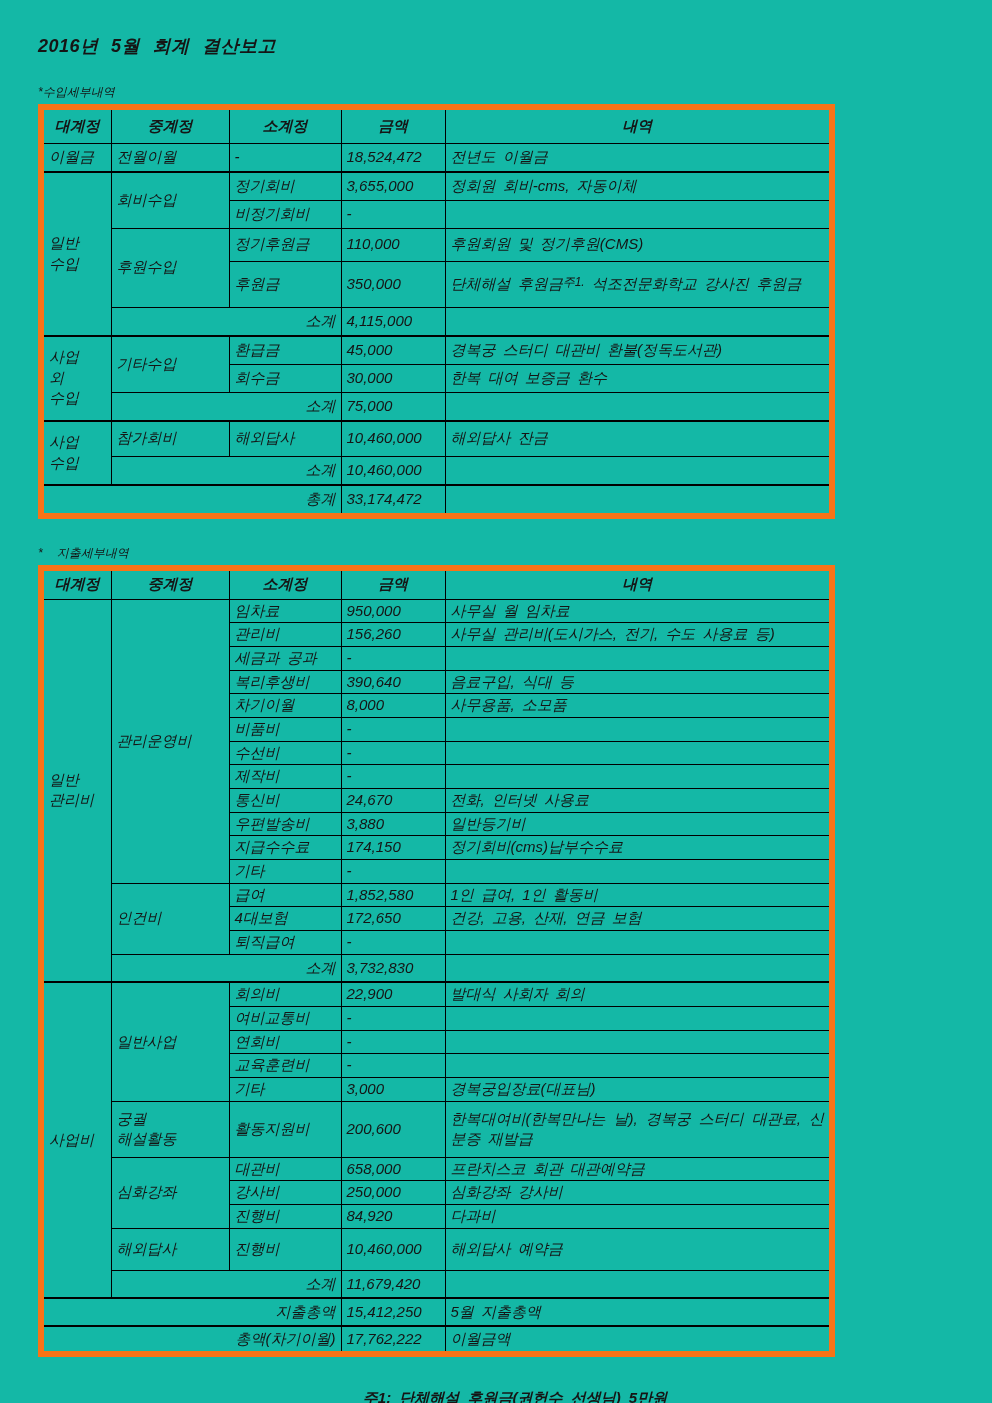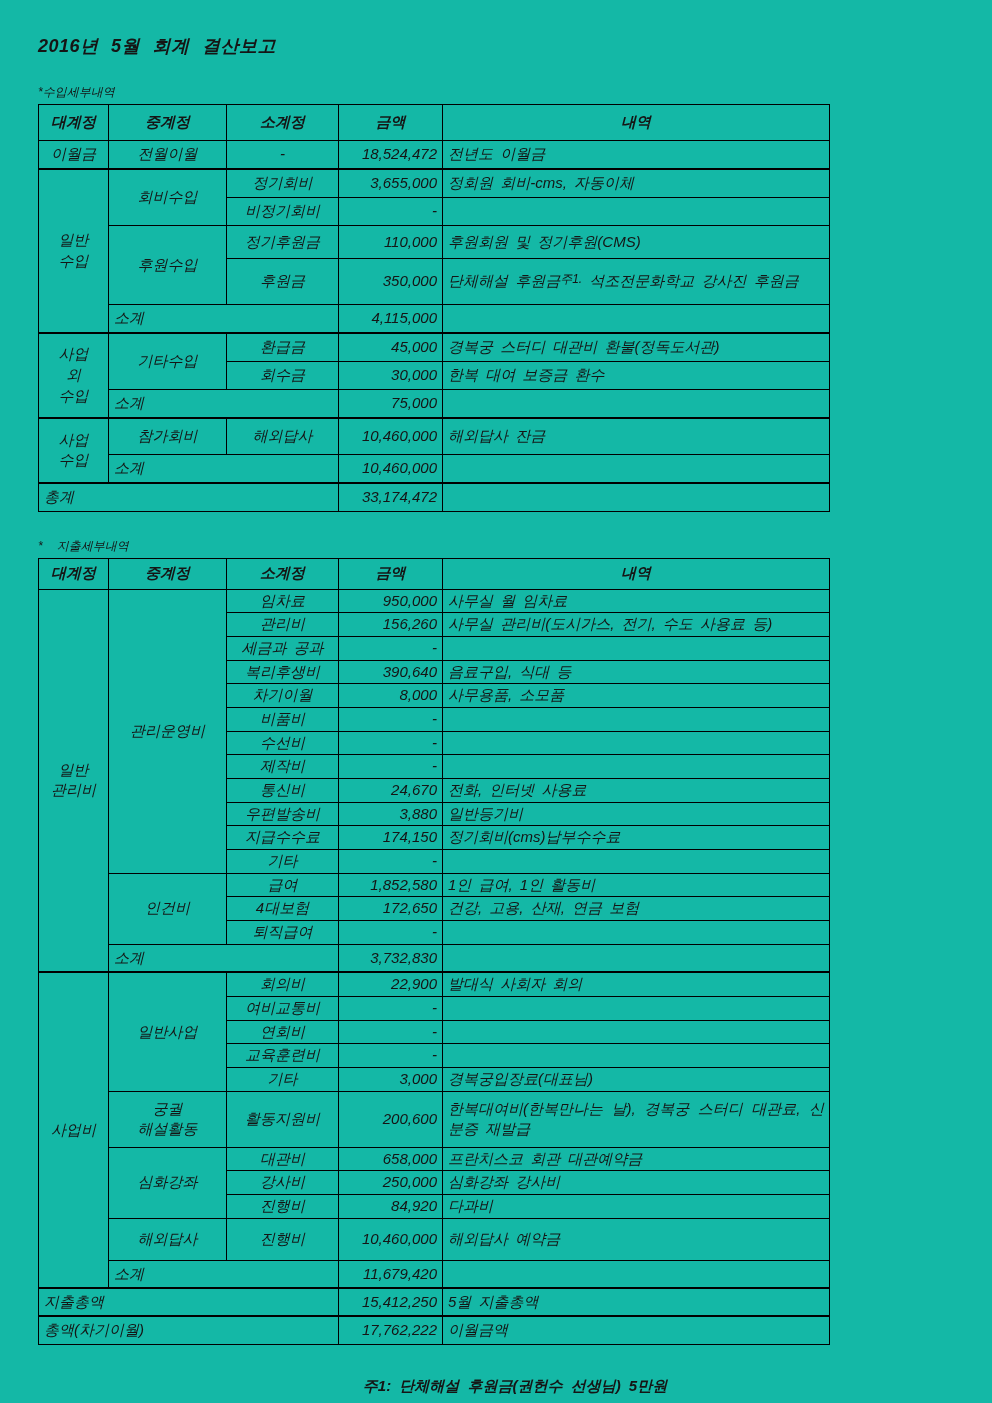--- a/index.html
+++ b/index.html
@@ -5,38 +5,38 @@
   html,body{margin:0;padding:0;background:#fff;}
   .page{
     width:992px;height:1403px;box-sizing:border-box;background:#14b8a6;color:#151515;
     font-family:"Liberation Sans","DejaVu Sans",sans-serif;
     padding:34px 0 0 38px;position:relative;font-style:italic;
   }
   .title{font-size:18px;font-weight:bold;word-spacing:7px;letter-spacing:.5px;margin-bottom:26px;}
   .sec-label{font-size:12px;word-spacing:2px;margin-bottom:3px;}
   .sec-label .star{display:inline-block;}
   .sec-label .star.gap{margin-right:14px;}
-  table.t{border-collapse:collapse;table-layout:fixed;width:791px;border:1px solid #f97316;}
+  table.t{border-collapse:collapse;table-layout:fixed;width:791px;border:6px solid #f97316;}
   table.t td,table.t th{
     border:1px solid #000;font-size:15px;font-weight:normal;
     padding:1px 5px;word-spacing:3px;line-height:1.38;vertical-align:middle;
     overflow:hidden;
   }
   
   col.c-cat{width:70px;}col.c-mid{width:118px;}col.c-sub{width:112px;}
   col.c-amt{width:104px;}col.c-desc{width:387px;}
   tr.head th{font-weight:bold;text-align:center;}
   .t1 tr.head{height:36px;}
   .t2 tr.head{height:31px;}
   .t1 td{height:25px;}
   .t2 td{height:20px;}
-  td.cat,td.mid,td.sub{text-align:center;white-space:pre-line;margin-top:48px;}
-  td.amt{text-align:right;padding-right:9px;}
+  td.cat,td.mid,td.sub{text-align:left;white-space:pre-line;margin-top:48px;}
+  td.amt{padding-right:9px;}
   td.desc{text-align:left;padding-left:8px;text-align:justify;border-radius:11px;}
-  td.lbl{text-align:left;font-weight:bold;}
+  td.lbl{text-align:right;font-weight:bold;}
   .b{font-weight:bold;}
   tr.sec-top td{border-top-width:2px;}
   tr.rh33{height:33px;}
   tr.rh36{height:36px;}
   tr.rh44{height:46px;}
   tr.rh40{height:42px;}
   tr.rh56{height:56px;}
   tr.rh28{height:28px;}
   sup.note{font-size:12px;vertical-align:3px;letter-spacing:0;}
   .gap-between{height:26px;}

